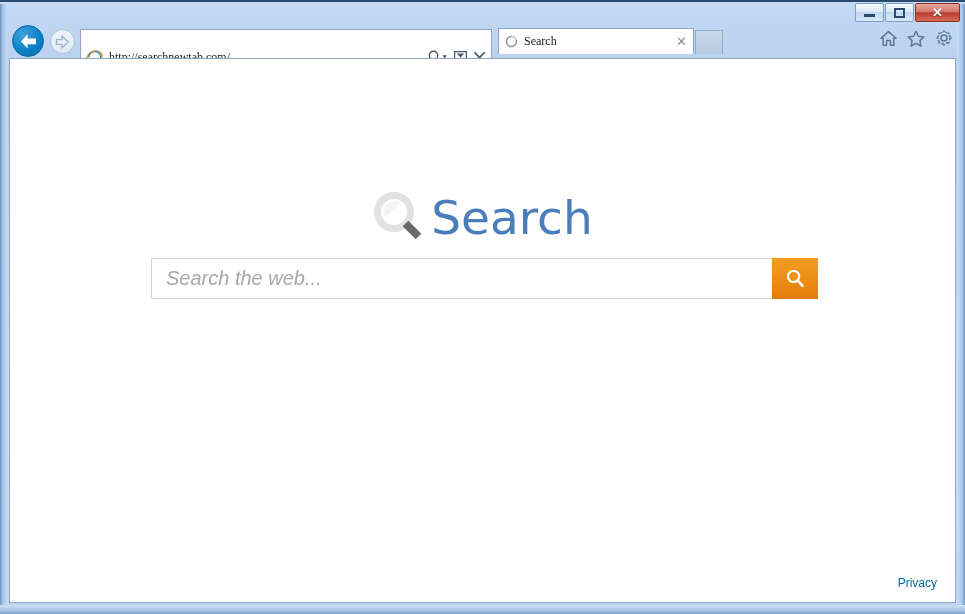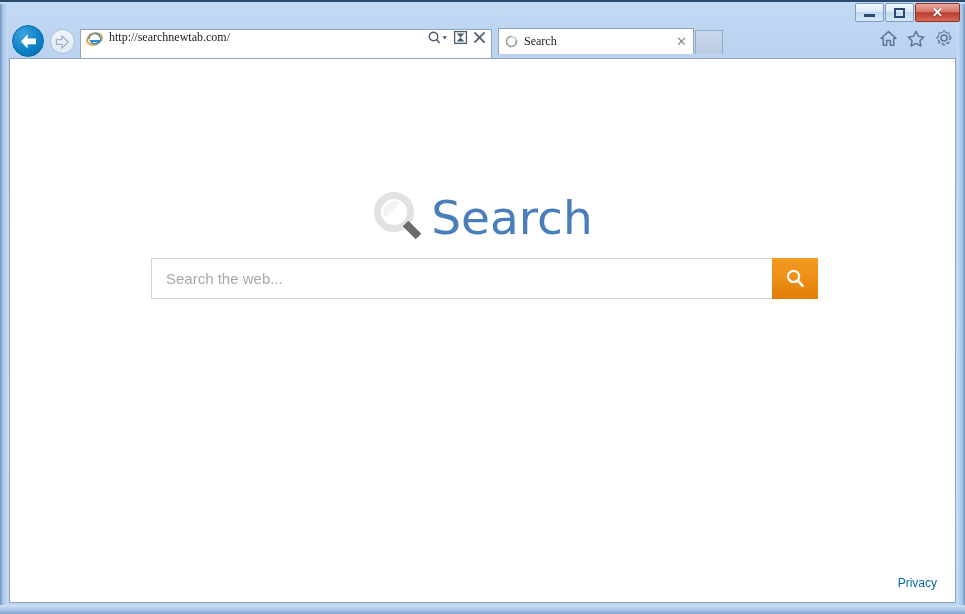--- a/index.html
+++ b/index.html
@@ -121,21 +121,21 @@
     justify-content: center;
   }
   #address-bar {
     position: absolute;
     left: 80px; top: 5px;
     width: 412px; height: 37px;
     background: #ffffff;
     border: 1px solid #8ea6c0;
     box-sizing: border-box;
     display: flex;
-    align-items: flex-start;
+    align-items: flex-end;
   }
   #ie-logo-icon {
     margin-left: 5px;
     flex: 0 0 auto;
     line-height: 0;
   }
   #url-text {
     flex: 1 1 auto;
     margin-left: 6px;
     font-size: 12px;
@@ -246,25 +246,26 @@
     width: 667px; height: 41px;
     display: flex;
   }
   #search-input {
     flex: 1 1 auto;
     height: 41px;
     border: 1px solid #d4d4d4;
     border-right: none;
     box-sizing: border-box;
     padding: 0 14px;
-    font-size: 15px;
+    font-size: 20px;
     color: #555555;
     font-family: "Liberation Sans", sans-serif;
     outline: none;
     background: #ffffff;
+    font-style: italic;
   }
   #search-input::placeholder {
     color: #a8a8a8;
     opacity: 1;
   }
   #search-submit-button {
     flex: 0 0 auto;
     width: 46px; height: 41px;
     border: none;
     background: linear-gradient(to bottom, #f39a22 0%, #ee8f15 50%, #e07d08 100%);

